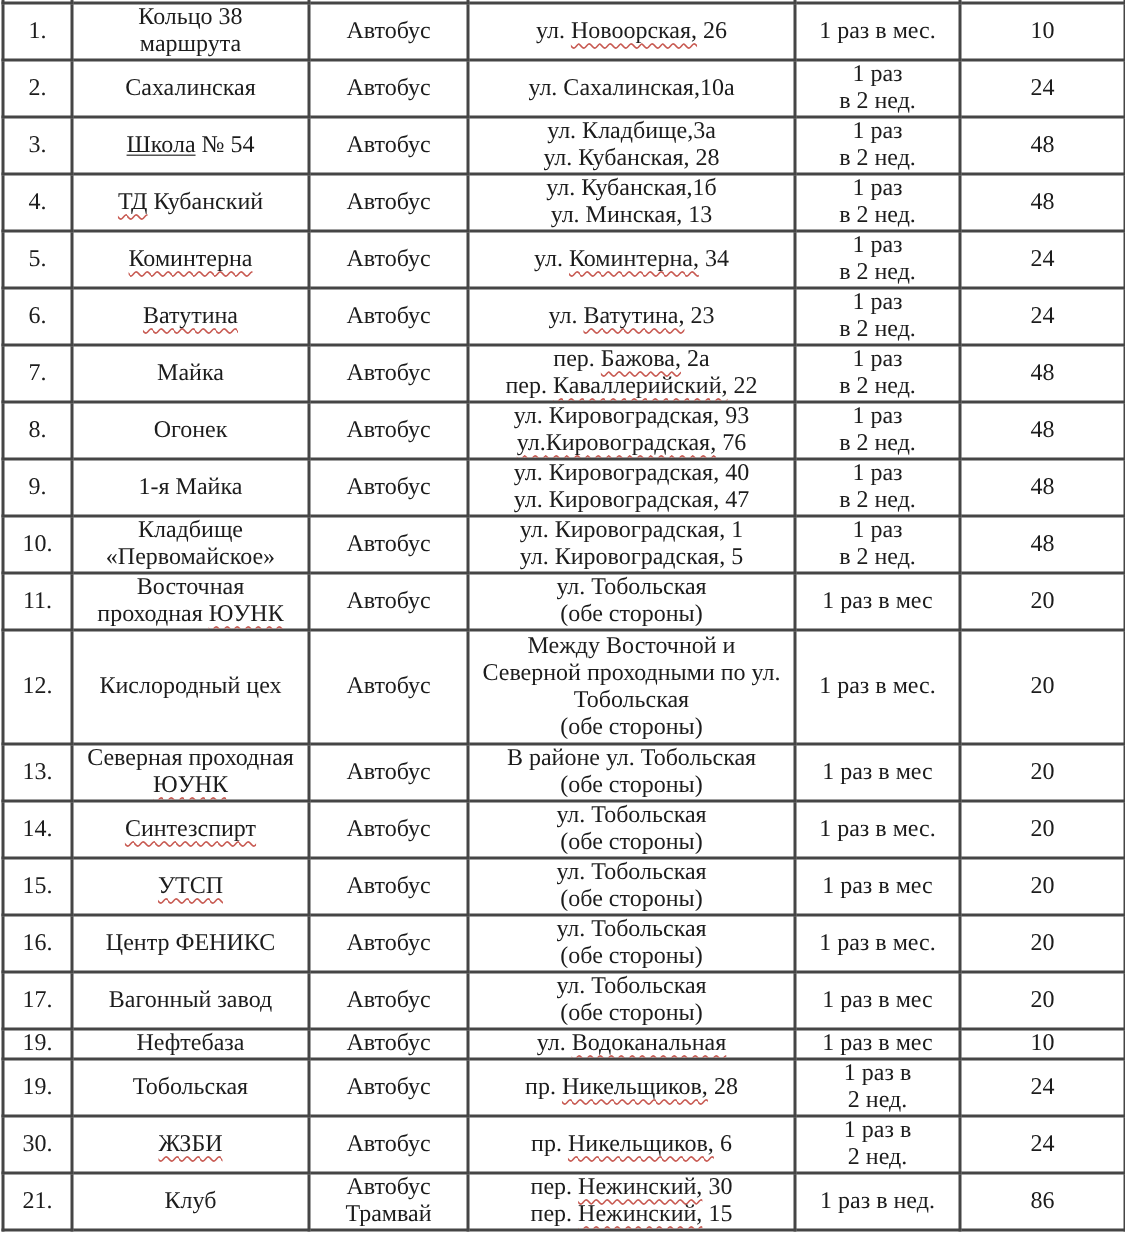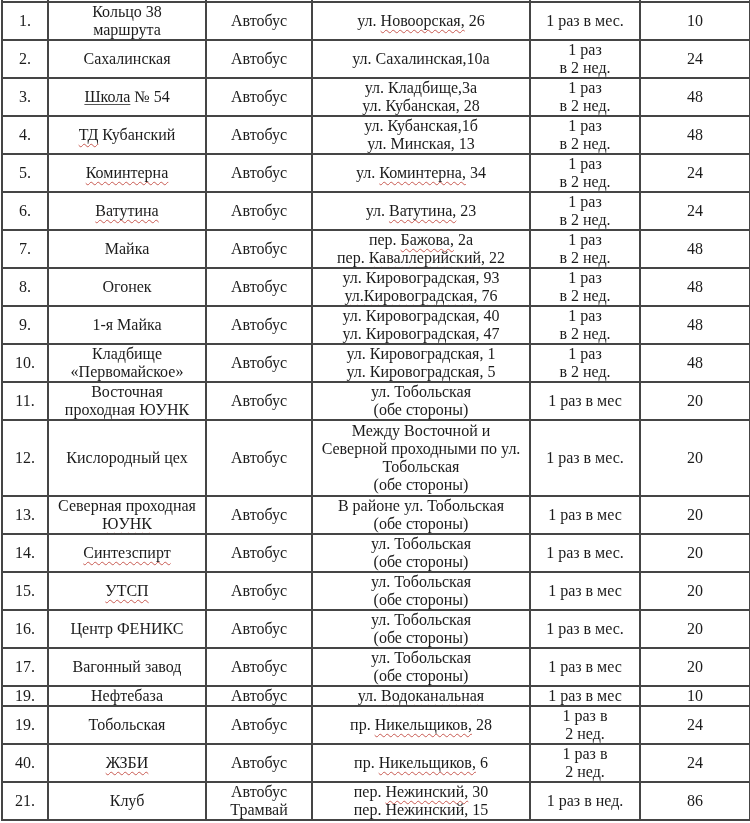--- a/index.html
+++ b/index.html
@@ -466,21 +466,21 @@
           <td>
             <div class="line">1 раз в</div>
             <div class="line">2 нед.</div>
           </td>
           <td>
             <div class="line">24</div>
           </td>
         </tr>
         <tr style="height: 36px;">
           <td>
-            <div class="line">40.</div>
+            <div class="line">30.</div>
           </td>
           <td>
             <div class="line"><span class="sq">ЖЗБИ</span></div>
           </td>
           <td>
             <div class="line">Автобус</div>
           </td>
           <td>
             <div class="line"><span>пр. </span><span class="sq">Никельщиков,</span><span> 6</span></div>
           </td>

